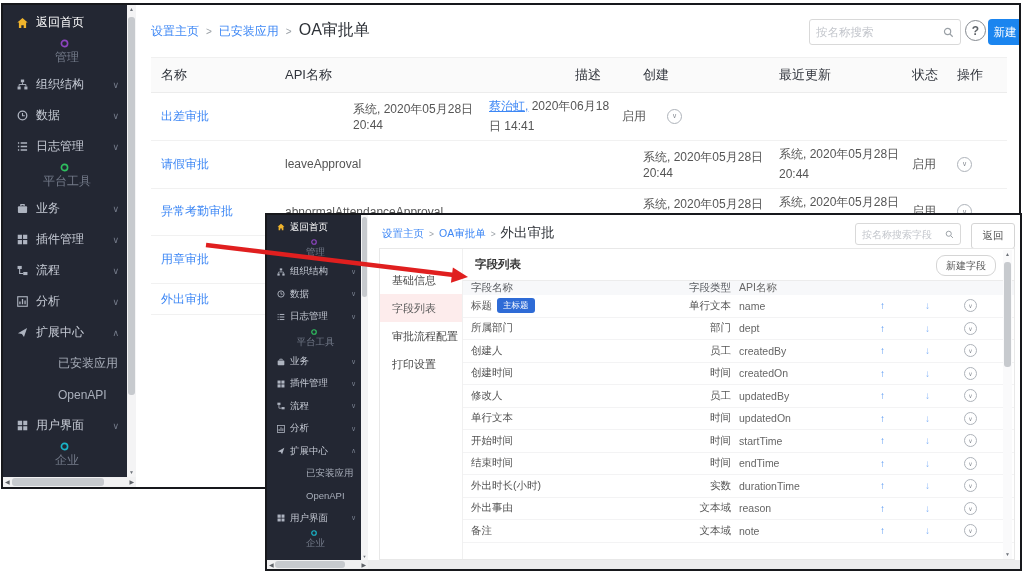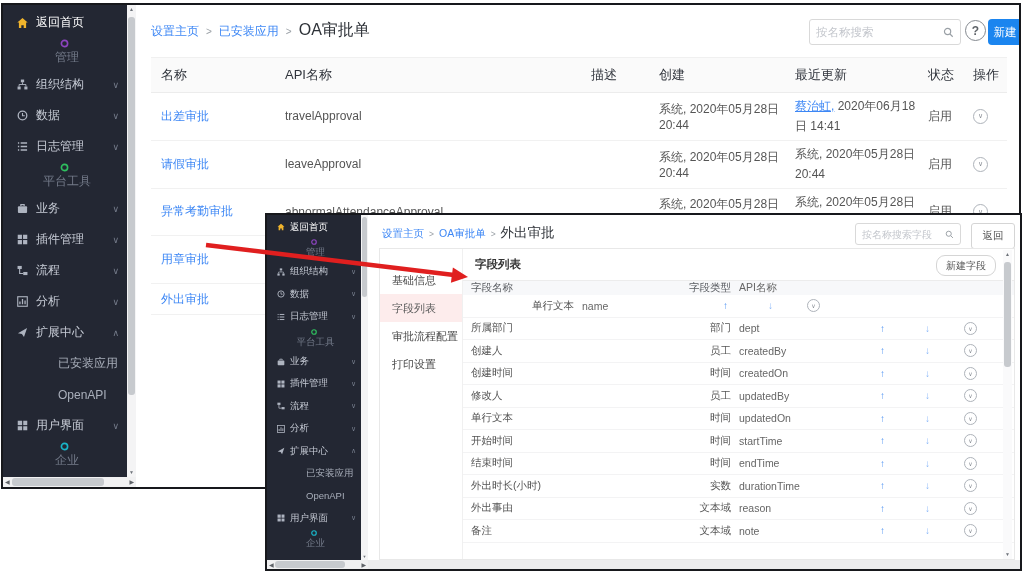--- a/index.html
+++ b/index.html
@@ -93,21 +93,21 @@
   #m-table { position:absolute; left:148px; top:52px; width:856px; }
   .mt-head { display:flex; align-items:center; height:36px; background:#fafafa;
              border-top:1px solid #f0f0f0; border-bottom:1px solid #ececec;
              font-size:13px; color:#2f333b; font-weight:500; }
   .mt-row  { display:flex; align-items:center; min-height:31px; padding:3px 0;
              border-bottom:1px solid #f1f1f1; font-size:12px; color:#555; }
   .cell { flex:none; }
   .c-name    { width:130px; padding-left:10px; }
   .mt-row .c-name { color:#3d87f5; cursor:pointer; }
   .c-api     { width:290px; padding-left:4px; }
-  .c-desc    { width:68px;  padding-left:4px;margin-left:16px; }
+  .c-desc    { width:68px;  padding-left:4px; }
   .c-created { width:136px; padding-left:4px; }
   .c-updated { width:132px; padding-left:4px; line-height:1.7; }
   .c-status  { width:44px;  padding-left:5px; }
   .c-action  { flex:1; padding-left:6px; display:flex; align-items:center; }
   .upd-link { color:#3d87f5; cursor:pointer;text-decoration:underline; }
   .action-icon { width:15px; height:15px; border:1px solid #aeb3ba; border-radius:50%; color:#8b9097;
                  font-size:7px; display:flex; align-items:center; justify-content:center; cursor:pointer; }
 
   
   #o-card { position:absolute; left:112px; top:33px; width:636px; height:312px;
@@ -329,21 +329,20 @@
         <div class="cell c-desc">描述</div>
         <div class="cell c-created">创建</div>
         <div class="cell c-updated">最近更新</div>
         <div class="cell c-status">状态</div>
         <div class="cell c-action">操作</div>
       </div>
     <div>
 
     <div class="mt-row">
           <div class="cell c-name">出差审批</div>
-          <div class="cell c-api">travelApproval</div>
           <div class="cell c-desc"></div>
           <div class="cell c-created">系统, 2020年05月28日 20:44</div>
           <div class="cell c-updated"><span class="upd-link">蔡治虹,</span><span> 2020年06月18日 14:41</span></div>
           <div class="cell c-status">启用</div>
           <div class="cell c-action">
             <span class="action-icon">
               <span>∨</span>
             </span>
           </div>
         </div>
@@ -600,20 +599,24 @@
       <div class="ft-head">
 
       <div class="f-name">字段名称</div>
           <div class="f-type">字段类型</div>
           <div class="f-api">API名称</div>
         </div>
 
       <div>
 
       <div class="ft-row">
+            <div class="f-name">
+              <span>标题</span>
+              <span class="f-badge">主标题</span>
+            </div>
             <div class="f-type">单行文本</div>
             <div class="f-api">name</div>
             <div class="f-up">↑</div>
             <div class="f-down">↓</div>
             <div class="f-act">
               <span class="action-icon">
                 <span>∨</span>
               </span>
             </div>
           </div>

